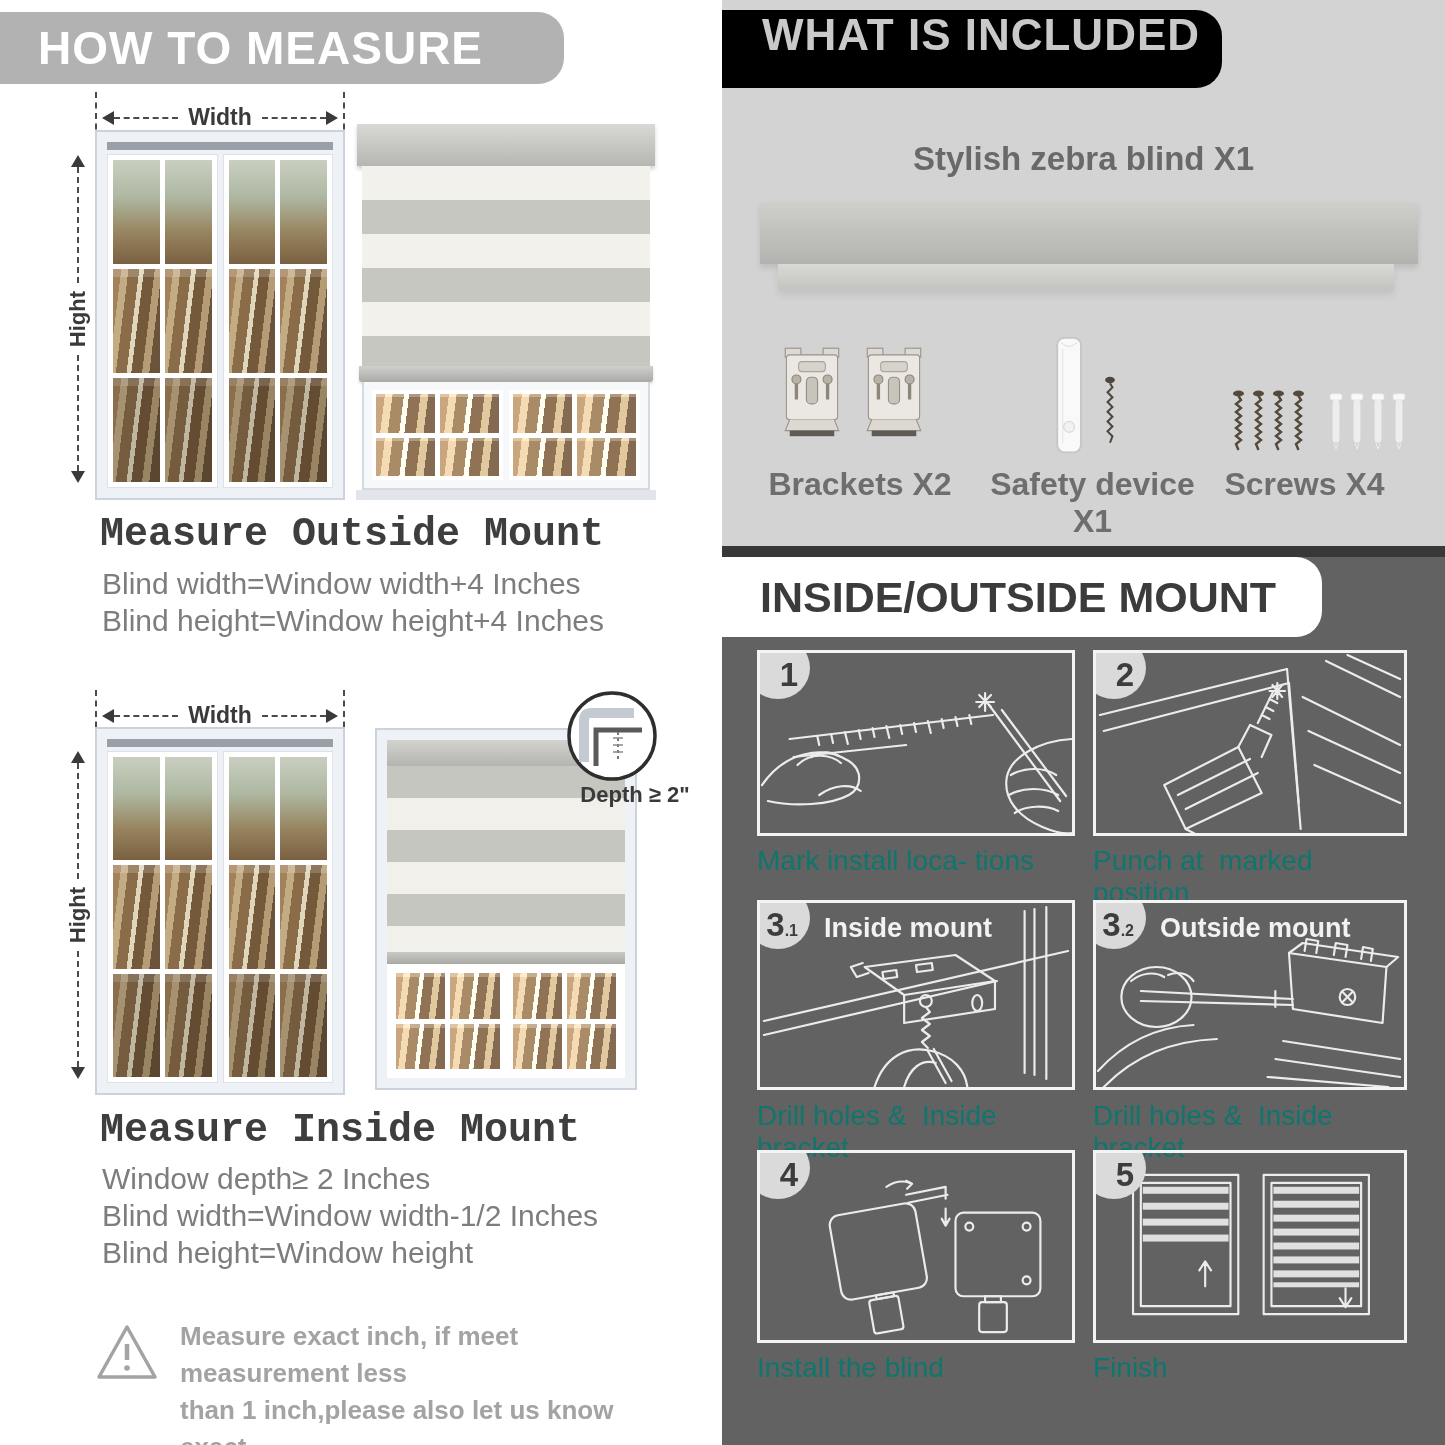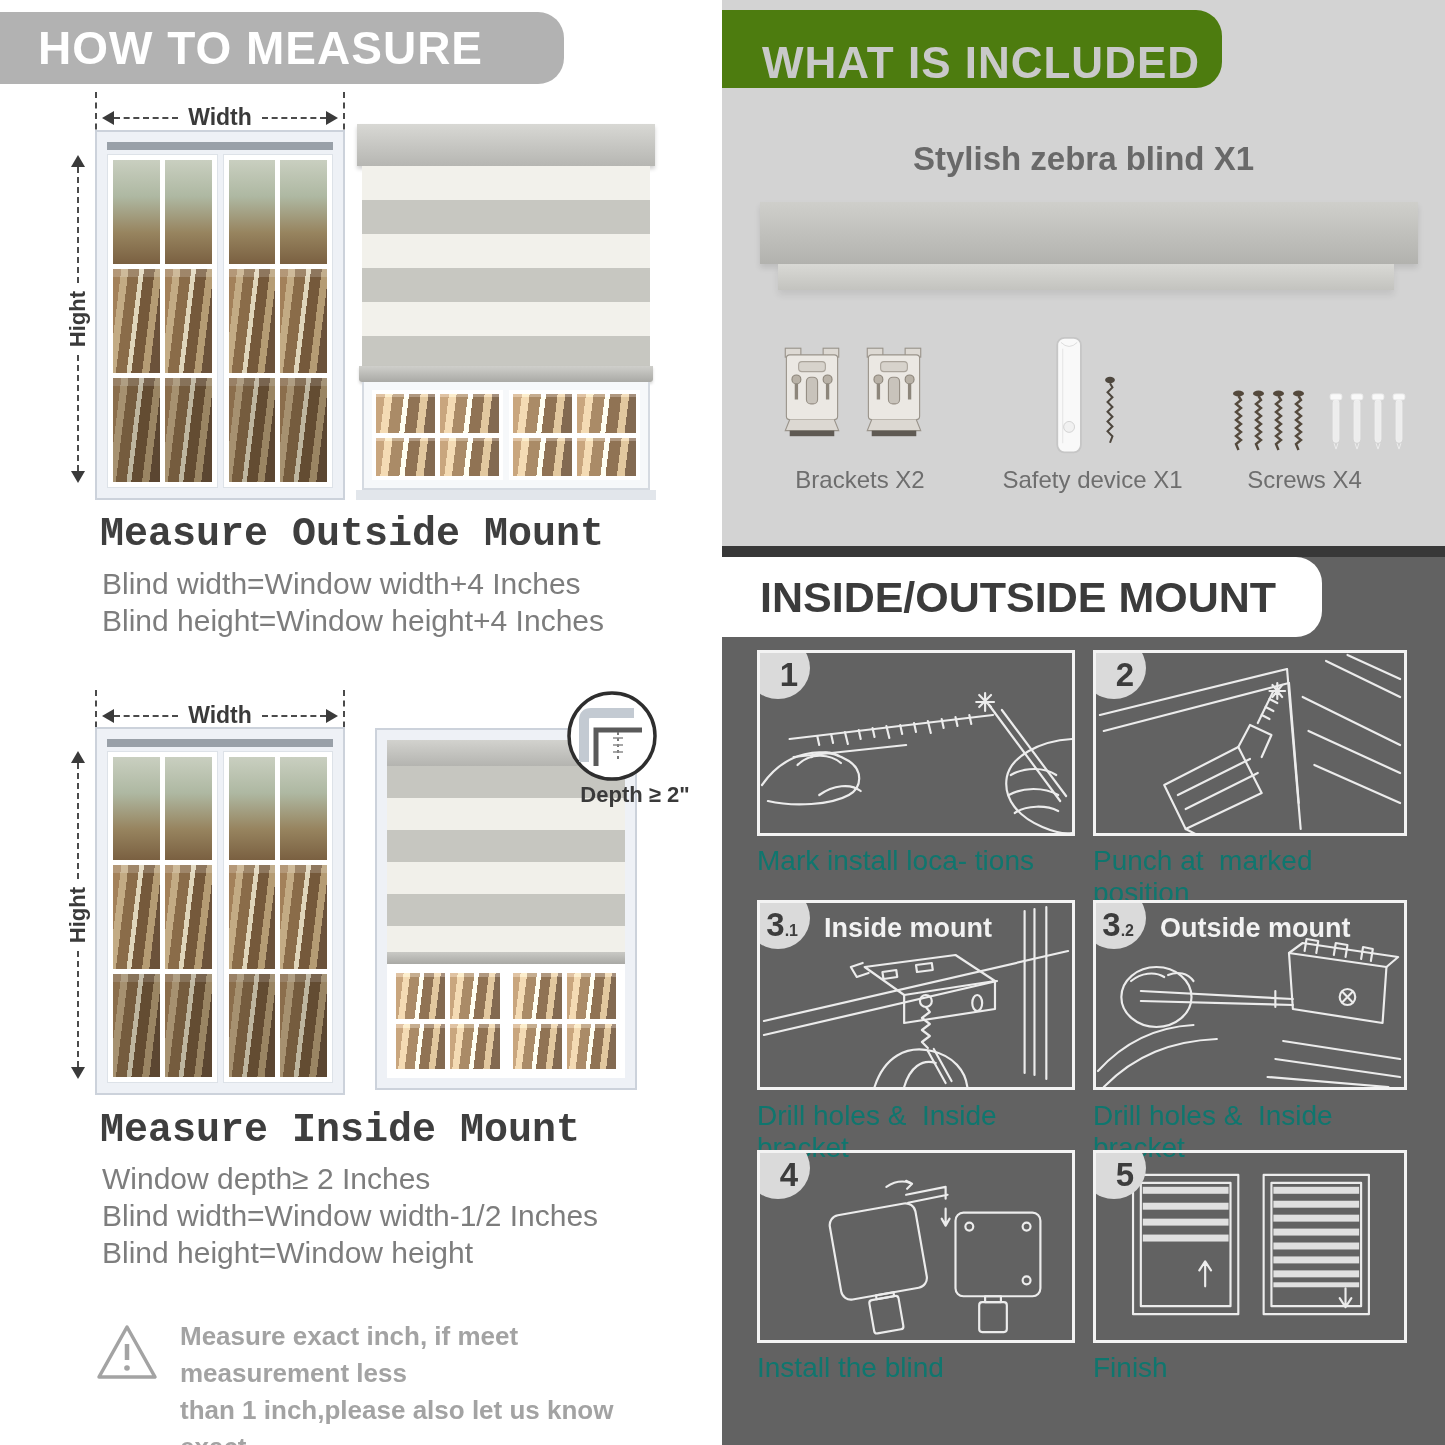--- a/index.html
+++ b/index.html
@@ -58,31 +58,31 @@
              font-size:22px;font-weight:bold;color:#3a3a3a;}
   .av{width:0;height:0;border:7px solid transparent;}
   .av.t{border-bottom:12px solid #3a3a3a;}
   .av.b{border-top:12px solid #3a3a3a;}
 
   .callout{position:absolute;width:92px;height:92px;}
   .depthlbl{position:absolute;font-size:22px;font-weight:bold;color:#3a3a3a;text-align:center;}
 
   
   .panel-gray{position:absolute;left:722px;top:0;width:723px;height:546px;background:#d3d3d3;}
-  .hdr-right1{position:absolute;left:722px;top:10px;width:500px;height:78px;background:#4d7c0f;
-              border-radius:0 26px 26px 0;display:flex;align-items:flex-end;padding-left:40px;
+  .hdr-right1{position:absolute;left:722px;top:10px;width:500px;height:78px;background:#000000;
+              border-radius:0 26px 26px 0;display:flex;align-items:flex-start;padding-left:40px;
               box-sizing:border-box;color:#c9c9c9;font-size:44px;font-weight:bold;letter-spacing:1px;}
   .prodlbl{position:absolute;left:722px;top:140px;width:723px;text-align:center;
            font-size:33px;font-weight:bold;color:#696969;}
   .cas-main{position:absolute;left:760px;top:202px;width:658px;height:62px;
             background:linear-gradient(180deg,#cfcfcb 0%,#c2c2be 45%,#b2b2ae 100%);
             box-shadow:0 4px 6px rgba(0,0,0,.10);}
   .cas-lip{position:absolute;left:778px;top:264px;width:616px;height:26px;
            background:linear-gradient(180deg,#d9d9d5,#c3c3bf);box-shadow:0 5px 7px rgba(0,0,0,.08);}
-  .itemlbl{position:absolute;font-size:24px;font-weight:normal;color:#6e6e6e;text-align:center;}
+  .itemlbl{position:absolute;font-size:32px;font-weight:bold;color:#6e6e6e;text-align:center;}
   .darkbar{position:absolute;left:722px;top:546px;width:723px;height:11px;background:#383838;}
   .darksec{position:absolute;left:722px;top:557px;width:723px;height:888px;background:#626262;}
   .hdr-right2{position:absolute;left:722px;top:557px;width:600px;height:80px;background:#ffffff;
               border-radius:0 26px 26px 0;display:flex;align-items:center;padding-left:38px;
               box-sizing:border-box;color:#3b3b3b;font-size:43px;font-weight:bold;}
   .step{position:absolute;border:3px solid #f3f3f3;box-sizing:border-box;overflow:hidden;}
   .step svg.art{position:absolute;left:0;top:0;width:100%;height:100%;}
   .badge{position:absolute;left:-14px;top:-16px;width:64px;height:62px;border-radius:50%;
          background:#dadada;display:flex;align-items:flex-end;justify-content:flex-end;
          padding:0 12px 8px 0;box-sizing:border-box;}

